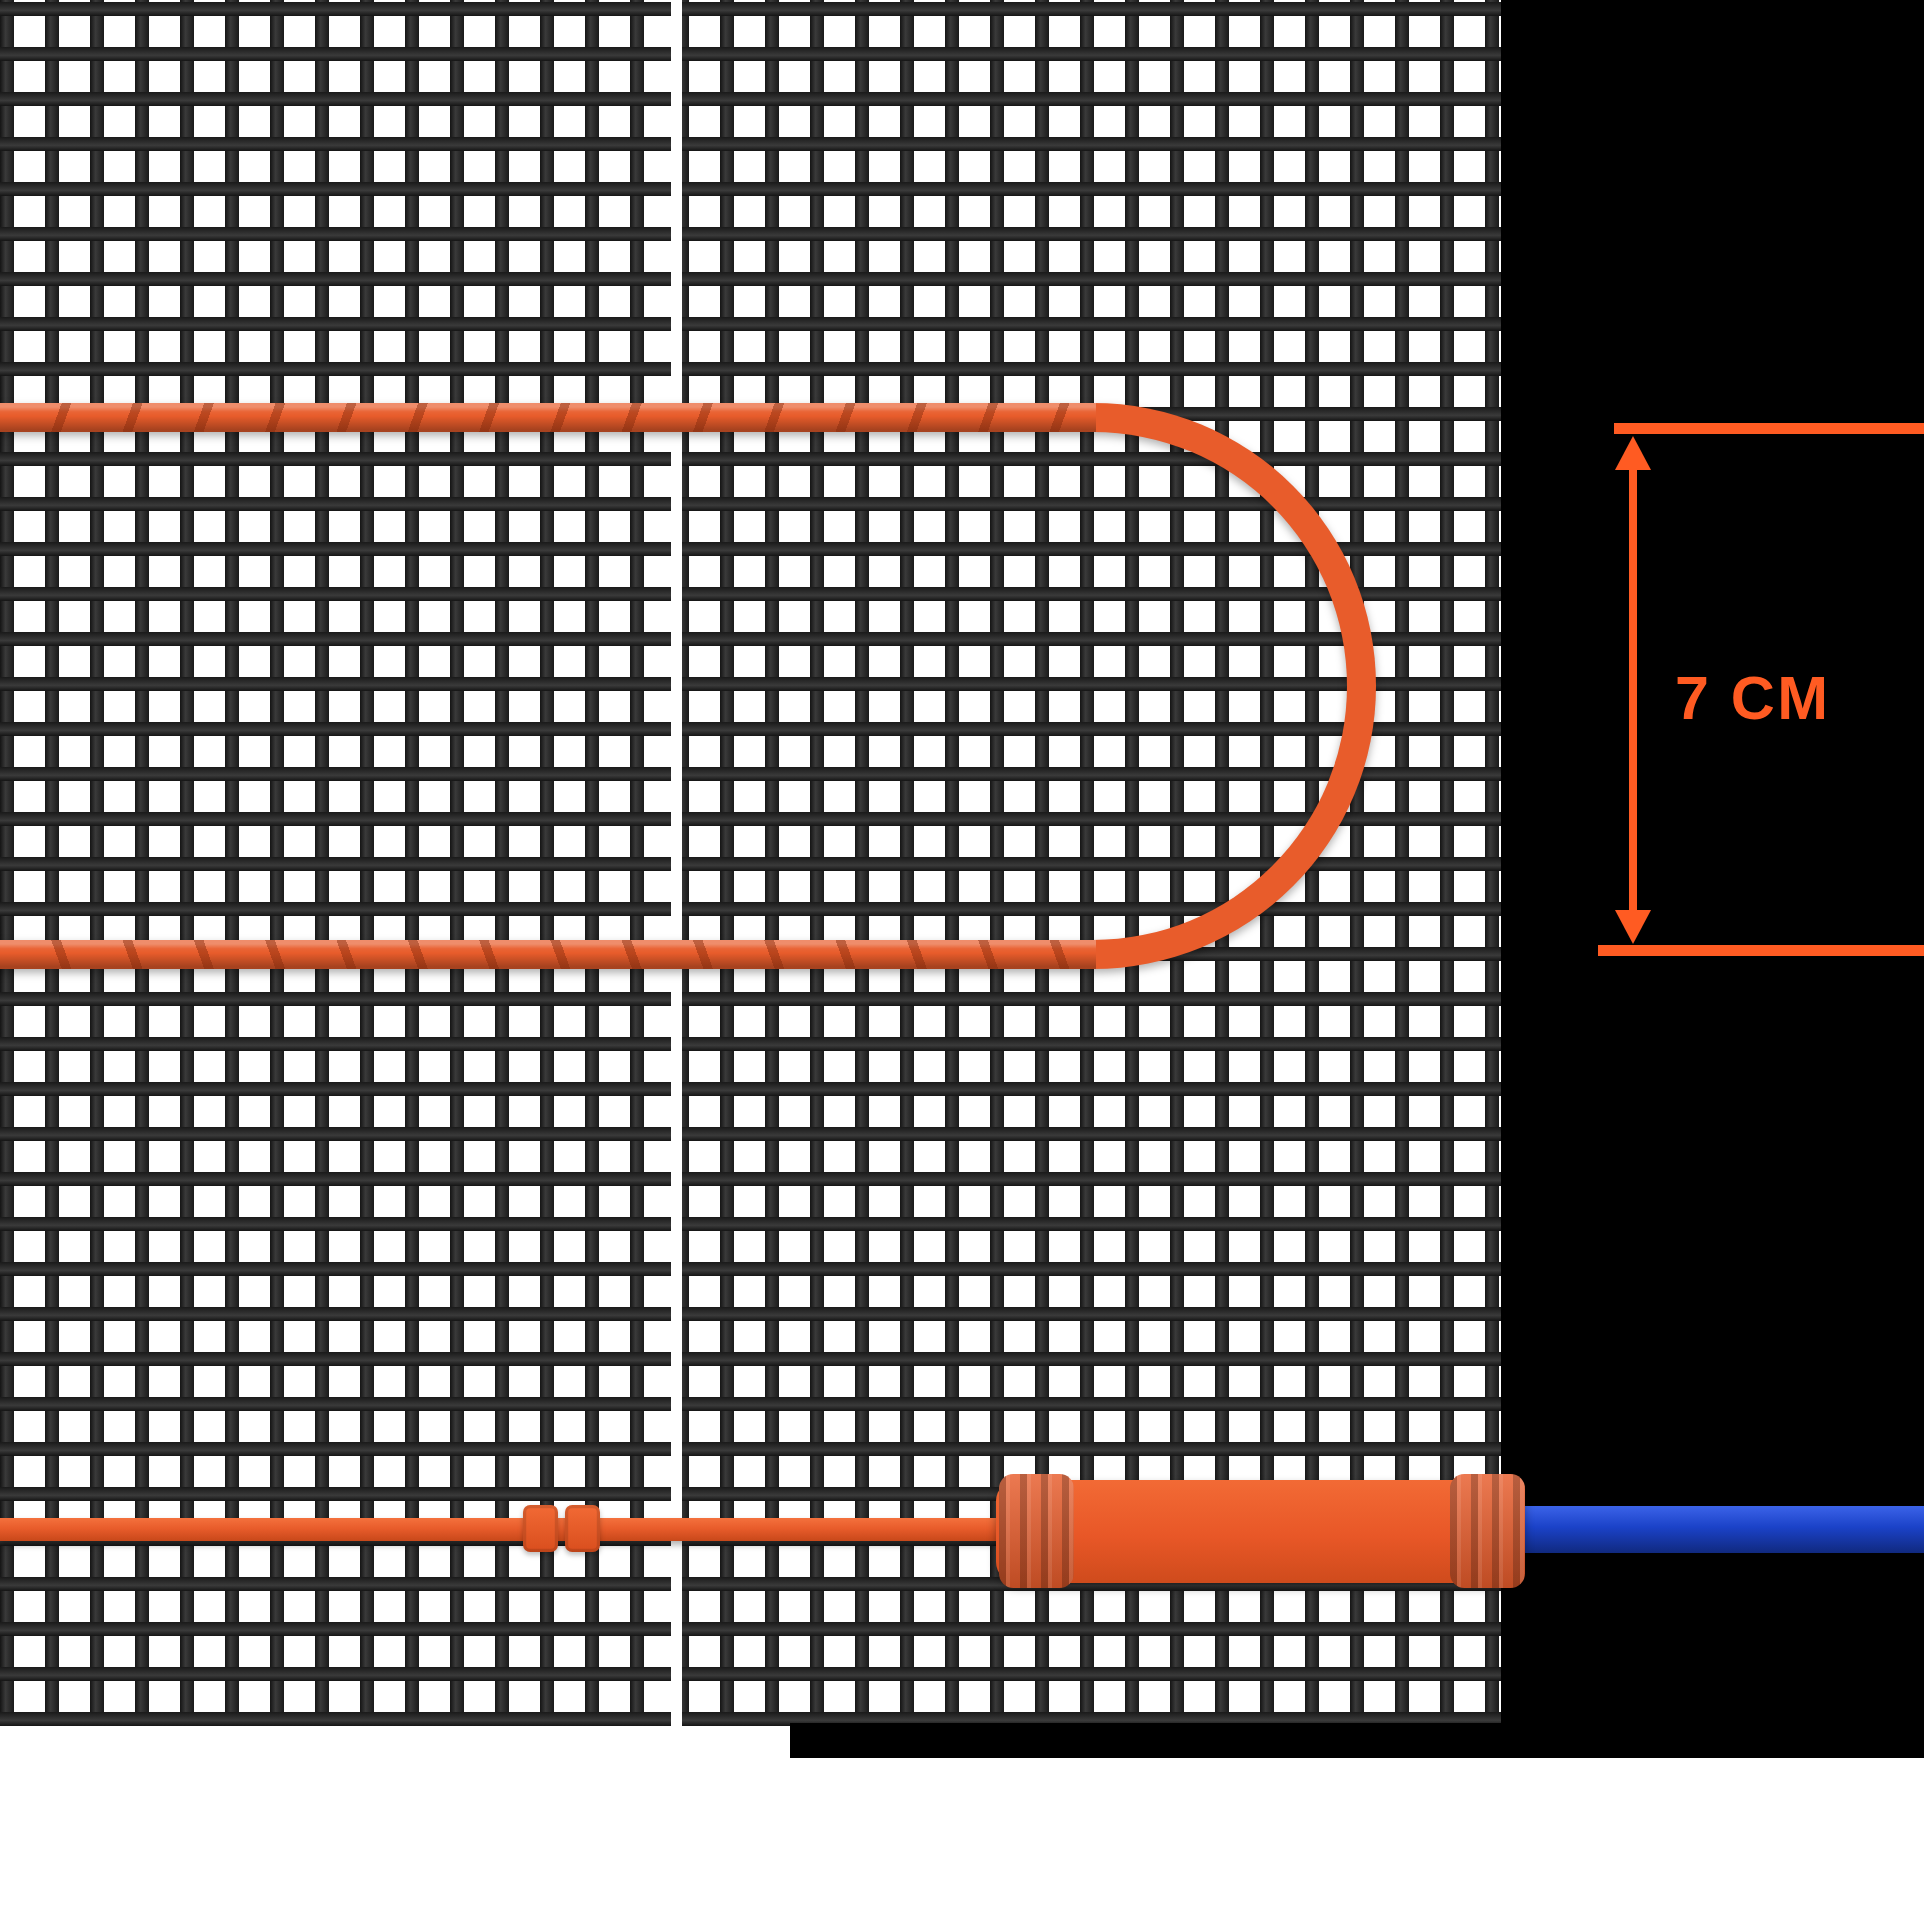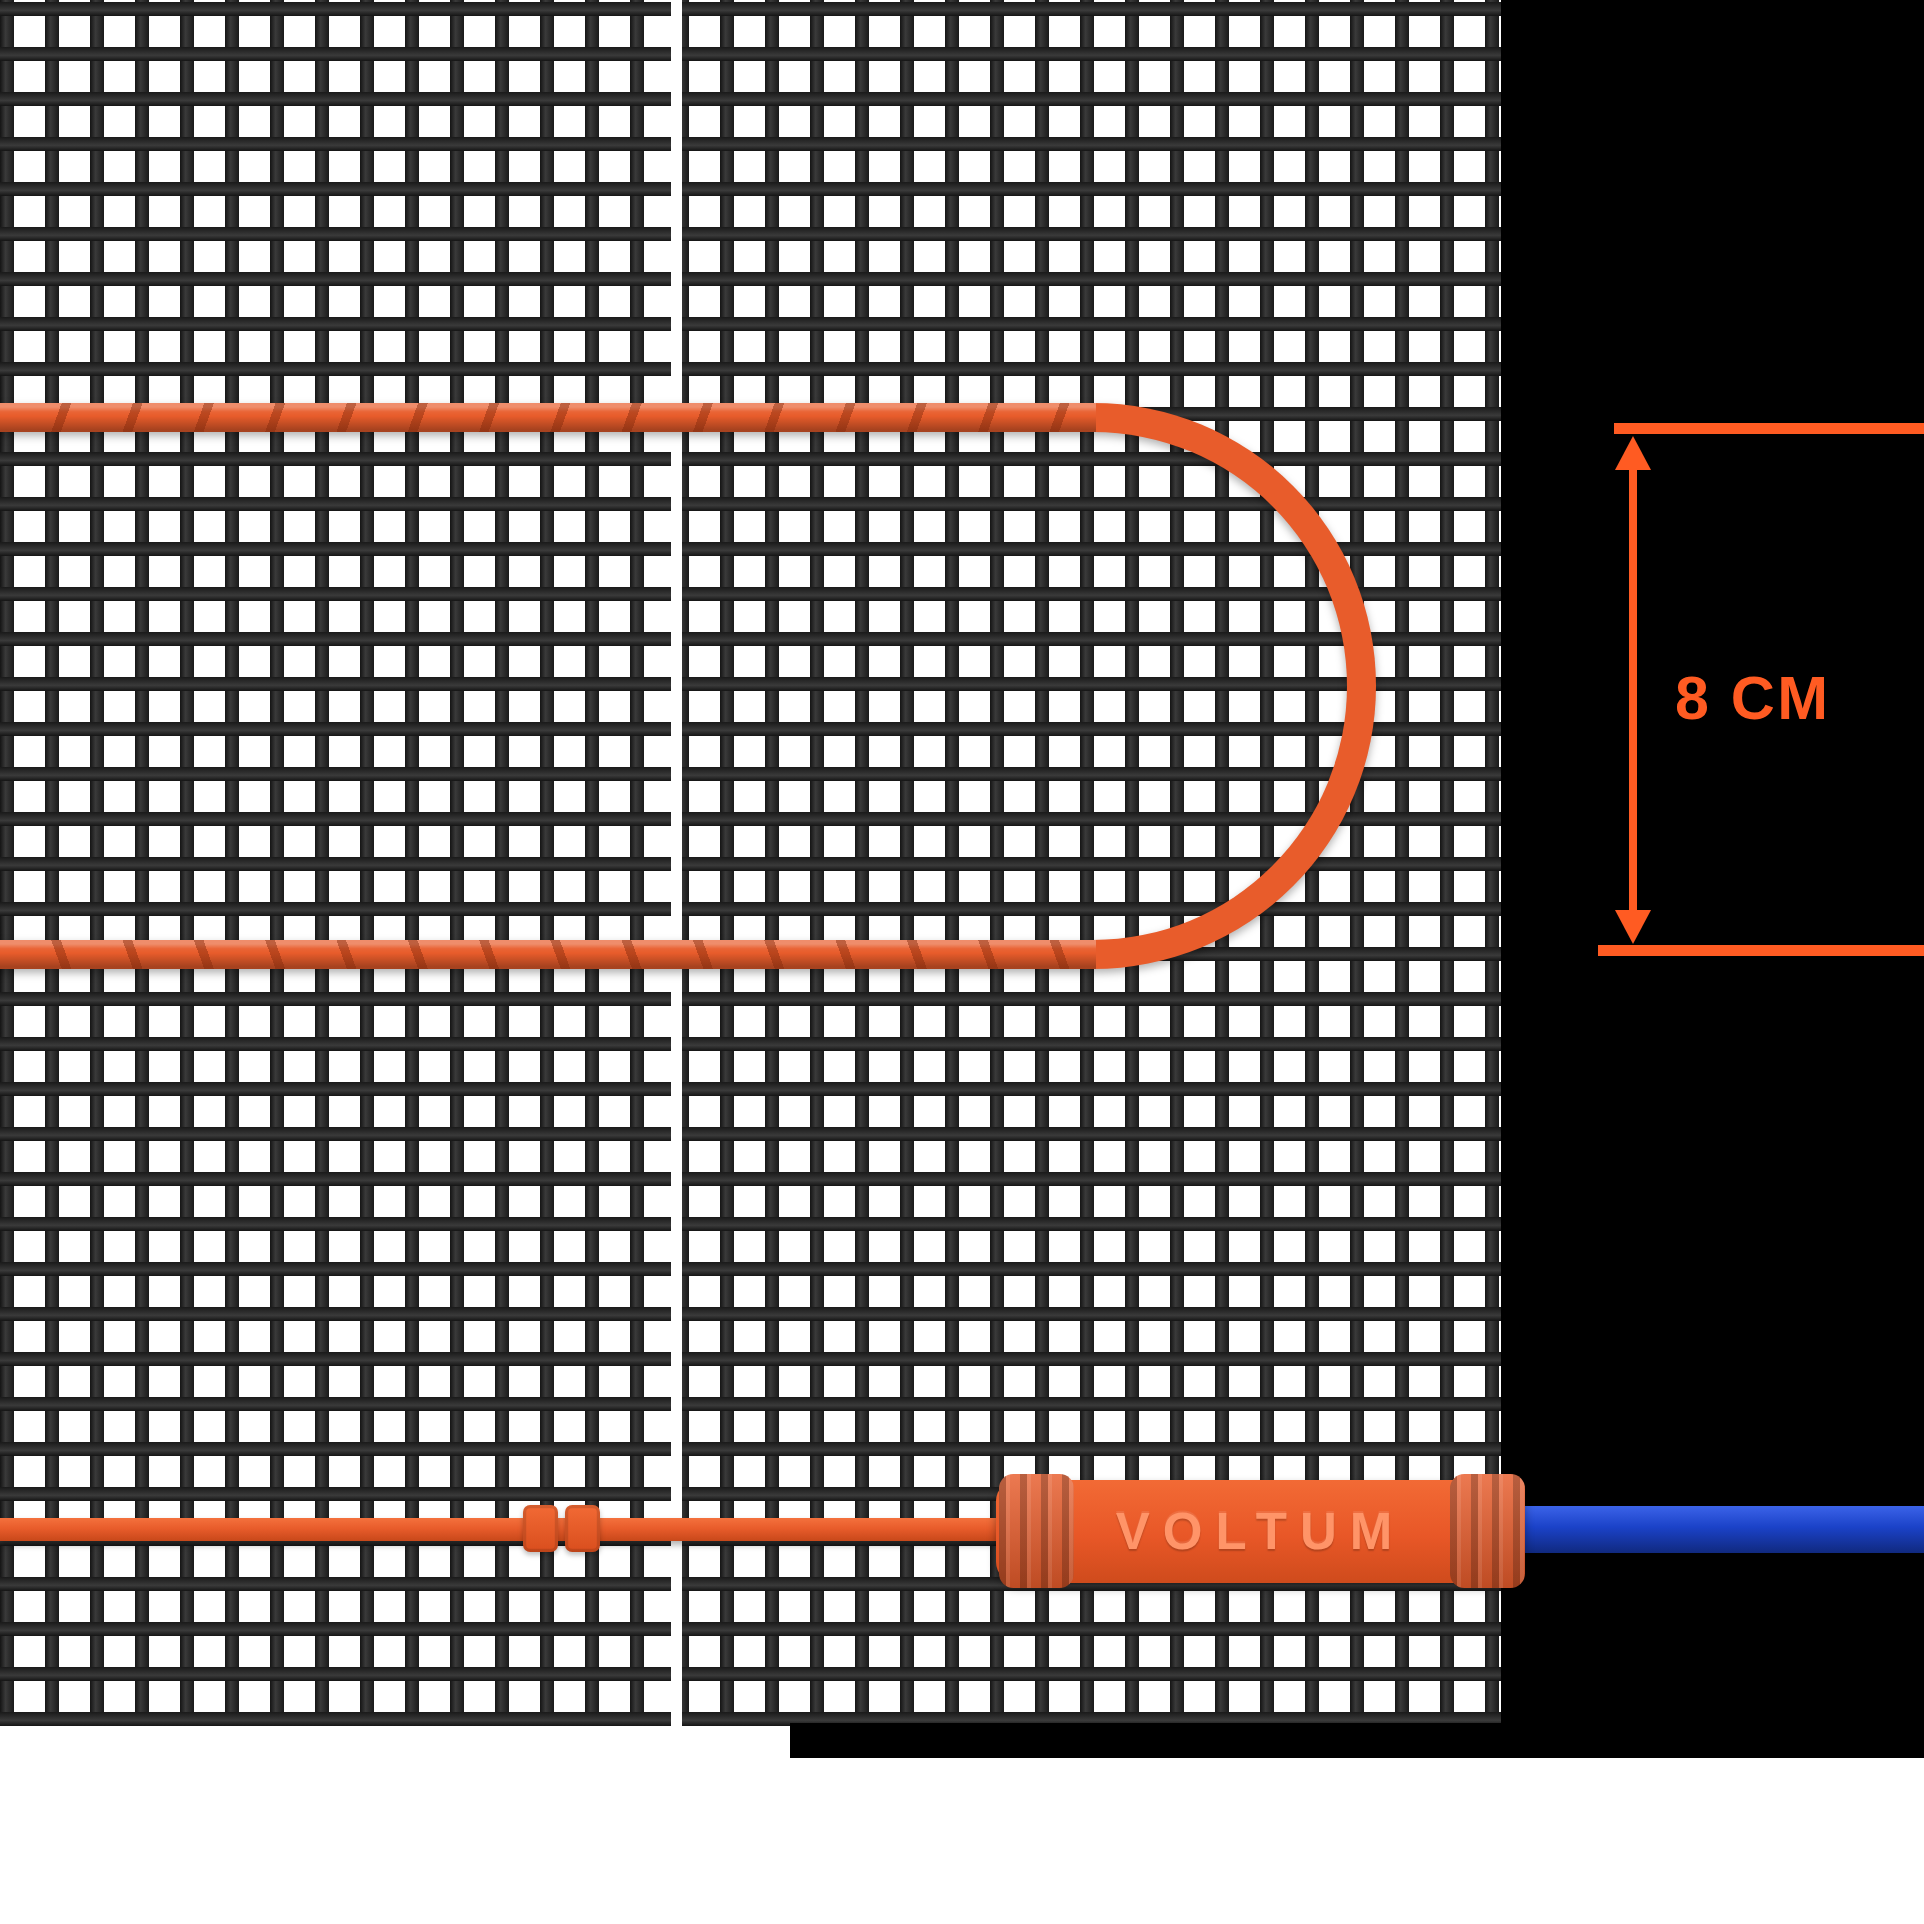--- a/index.html
+++ b/index.html
@@ -164,23 +164,22 @@
 
   <div class="abs lead-cable"></div>
   <div class="abs splice-clip clip-1"></div>
   <div class="abs splice-clip clip-2"></div>
 
   <div class="abs cold-lead"></div>
 
   <div class="abs connector-body"></div>
   <div class="abs connector-rib rib-left"></div>
   <div class="abs connector-rib rib-right"></div>
-  <div class="abs connector-label">VOLTUM</div>
 
   <div class="abs dim-line dim-line-top"></div>
   <div class="abs dim-line dim-line-bottom"></div>
   <div class="abs dim-shaft"></div>
   <div class="abs arrow-up"></div>
   <div class="abs arrow-down"></div>
-  <div class="abs dim-label">8 CM</div>
+  <div class="abs dim-label">7 CM</div>
 
 </div>
 
 
 </body></html>

